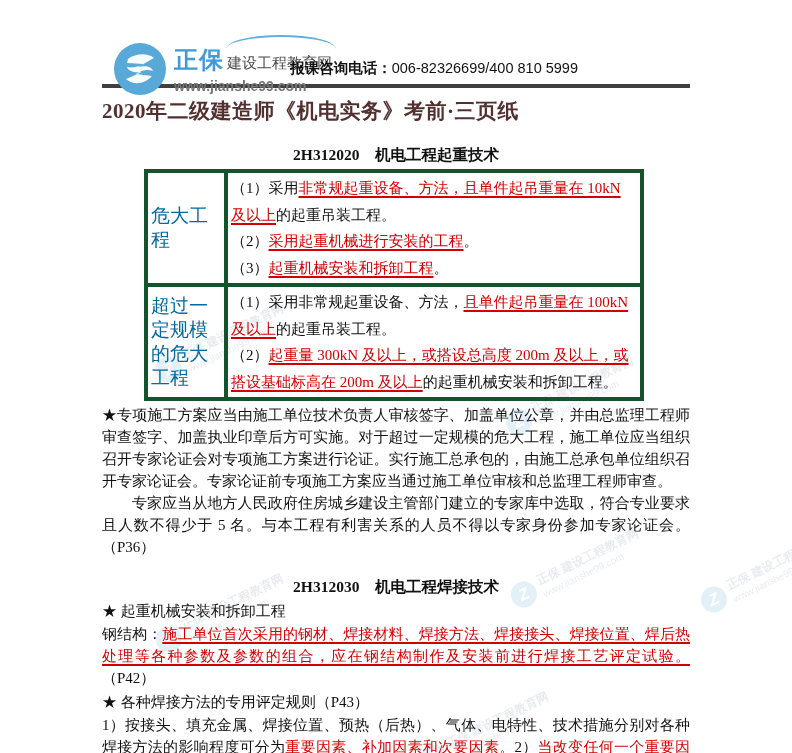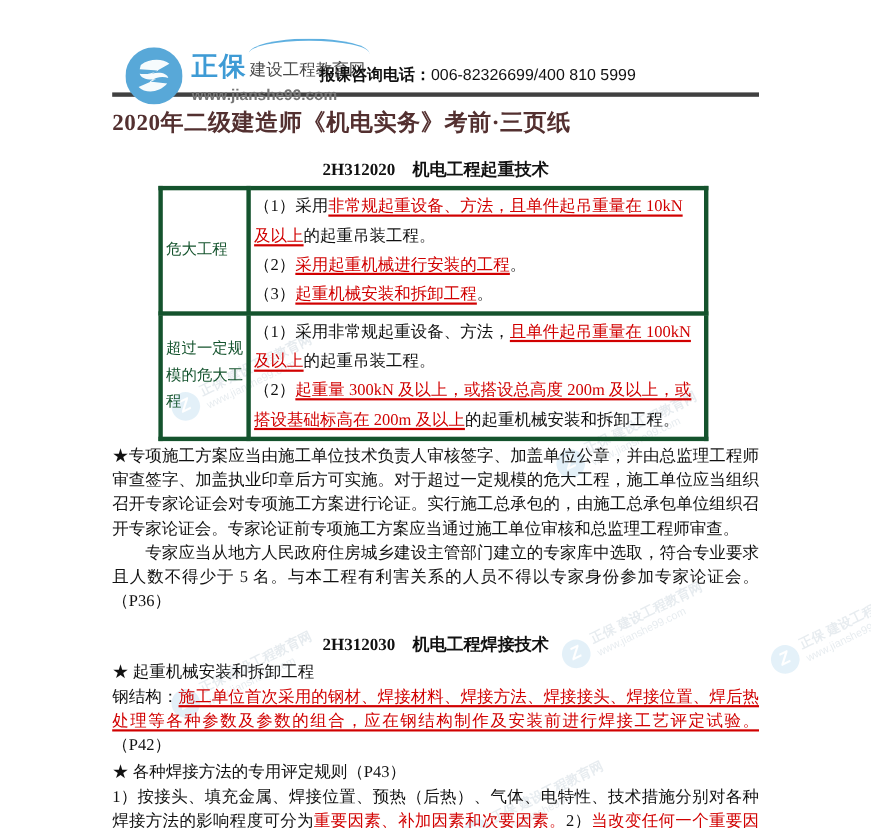--- a/index.html
+++ b/index.html
@@ -33,21 +33,21 @@
   
   .doc-title { font-size: 21px; font-weight: bold;
     color: #533030; margin-top: 9px; line-height: 29px; letter-spacing: 0.5px; }
   .sec-heading { text-align: center; font-size: 15.5px; font-weight: bold;
     color: #111; line-height: 22px; margin-top: 18px; }
   .star-line { font-size: 15px; line-height: 23px; margin-top: 2px; color: #111; }
 
   
   table.scope { border-collapse: collapse; margin: 3px 0 3px 42px; width: 500px; }
   table.scope td { border: 4px solid #14532d; vertical-align: middle; padding: 2px 3px; }
-  td.rowlabel { width: 80px; font-size: 14px; line-height: 24px; color: #14532d; }
+  td.rowlabel { width: 80px; font-size: 19px; line-height: 24px; color: #0369a1; }
   td.rowbody { font-size: 15px; line-height: 26.5px; color: #111; }
 
   
   .para { font-size: 15px; line-height: 22px; color: #111; text-align: justify; }
   .para.indent { text-indent: 2em; }
   .seg-r { color: #d10000; text-decoration: underline; text-decoration-color: #d10000;
     text-underline-offset: 3px; text-decoration-thickness: 1.5px; }
   .seg-n { color: #111; }
 
   

